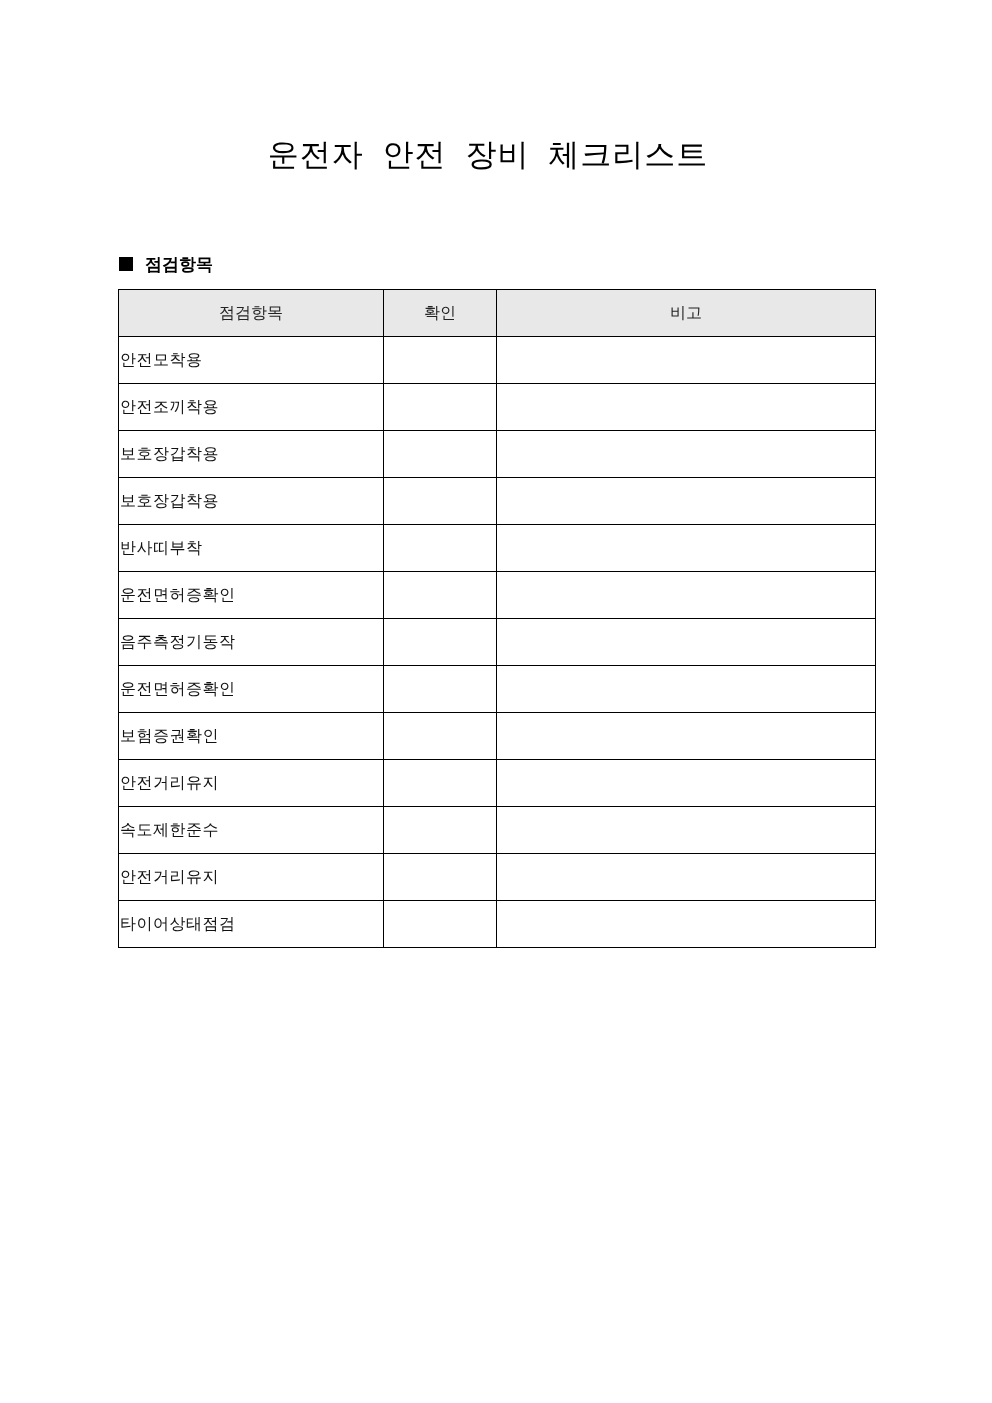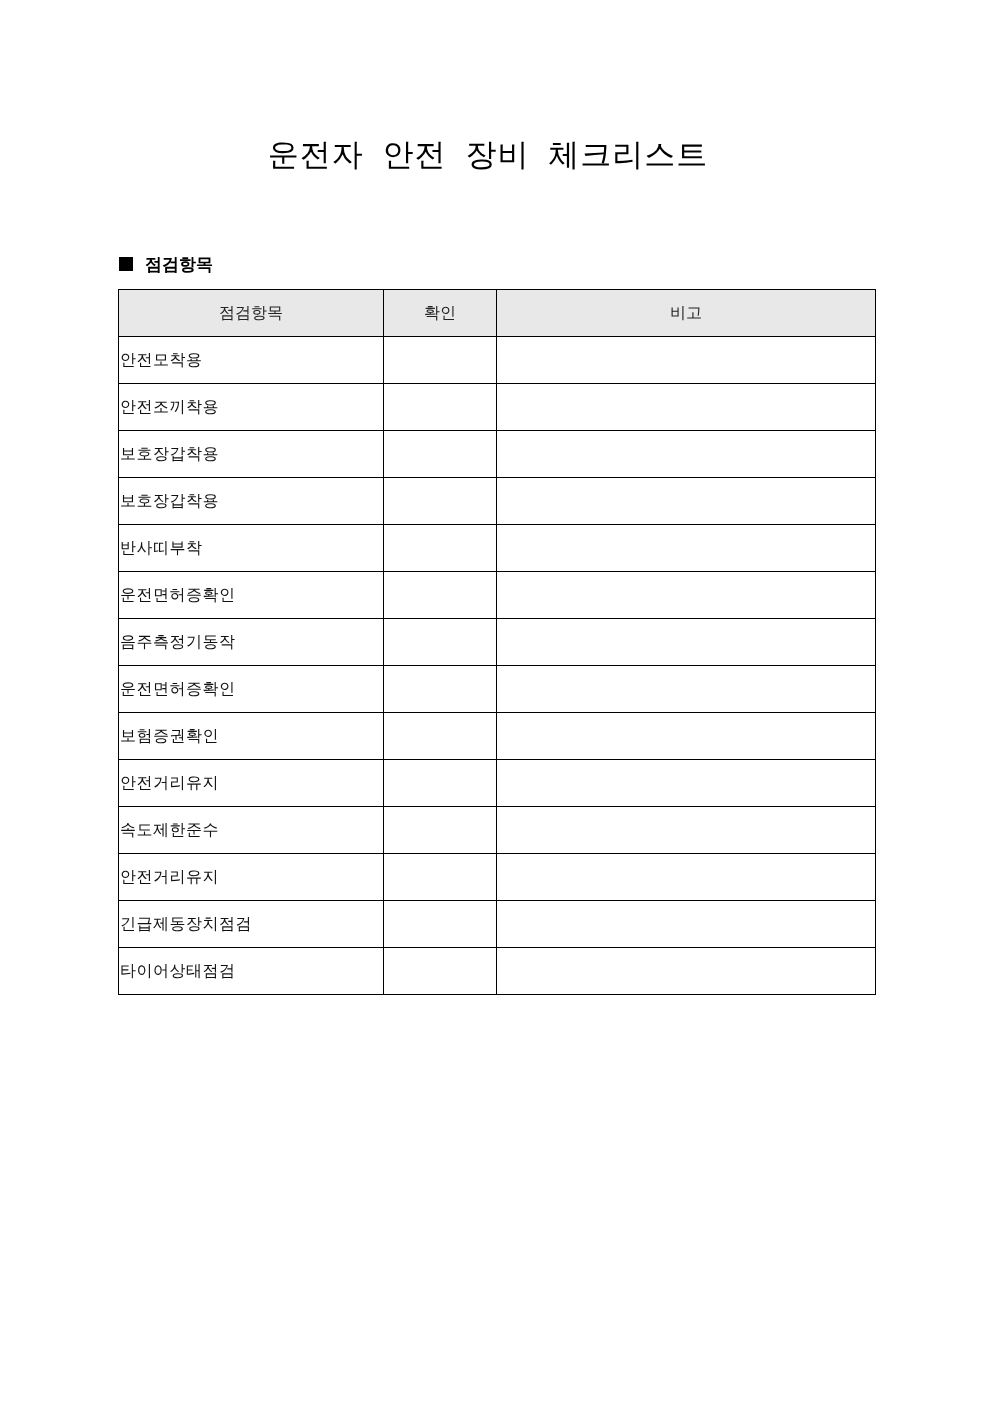--- a/index.html
+++ b/index.html
@@ -151,23 +151,18 @@
       <td class="item">속도제한준수</td>
       <td></td>
       <td></td>
     </tr>
     <tr>
       <td class="item">안전거리유지</td>
       <td></td>
       <td></td>
     </tr>
     <tr>
-      <td class="item">긴급제동장치점검</td>
-      <td></td>
-      <td></td>
-    </tr>
-    <tr>
       <td class="item">타이어상태점검</td>
       <td></td>
       <td></td>
     </tr>
   </tbody>
 </table>
 
 </body></html>

